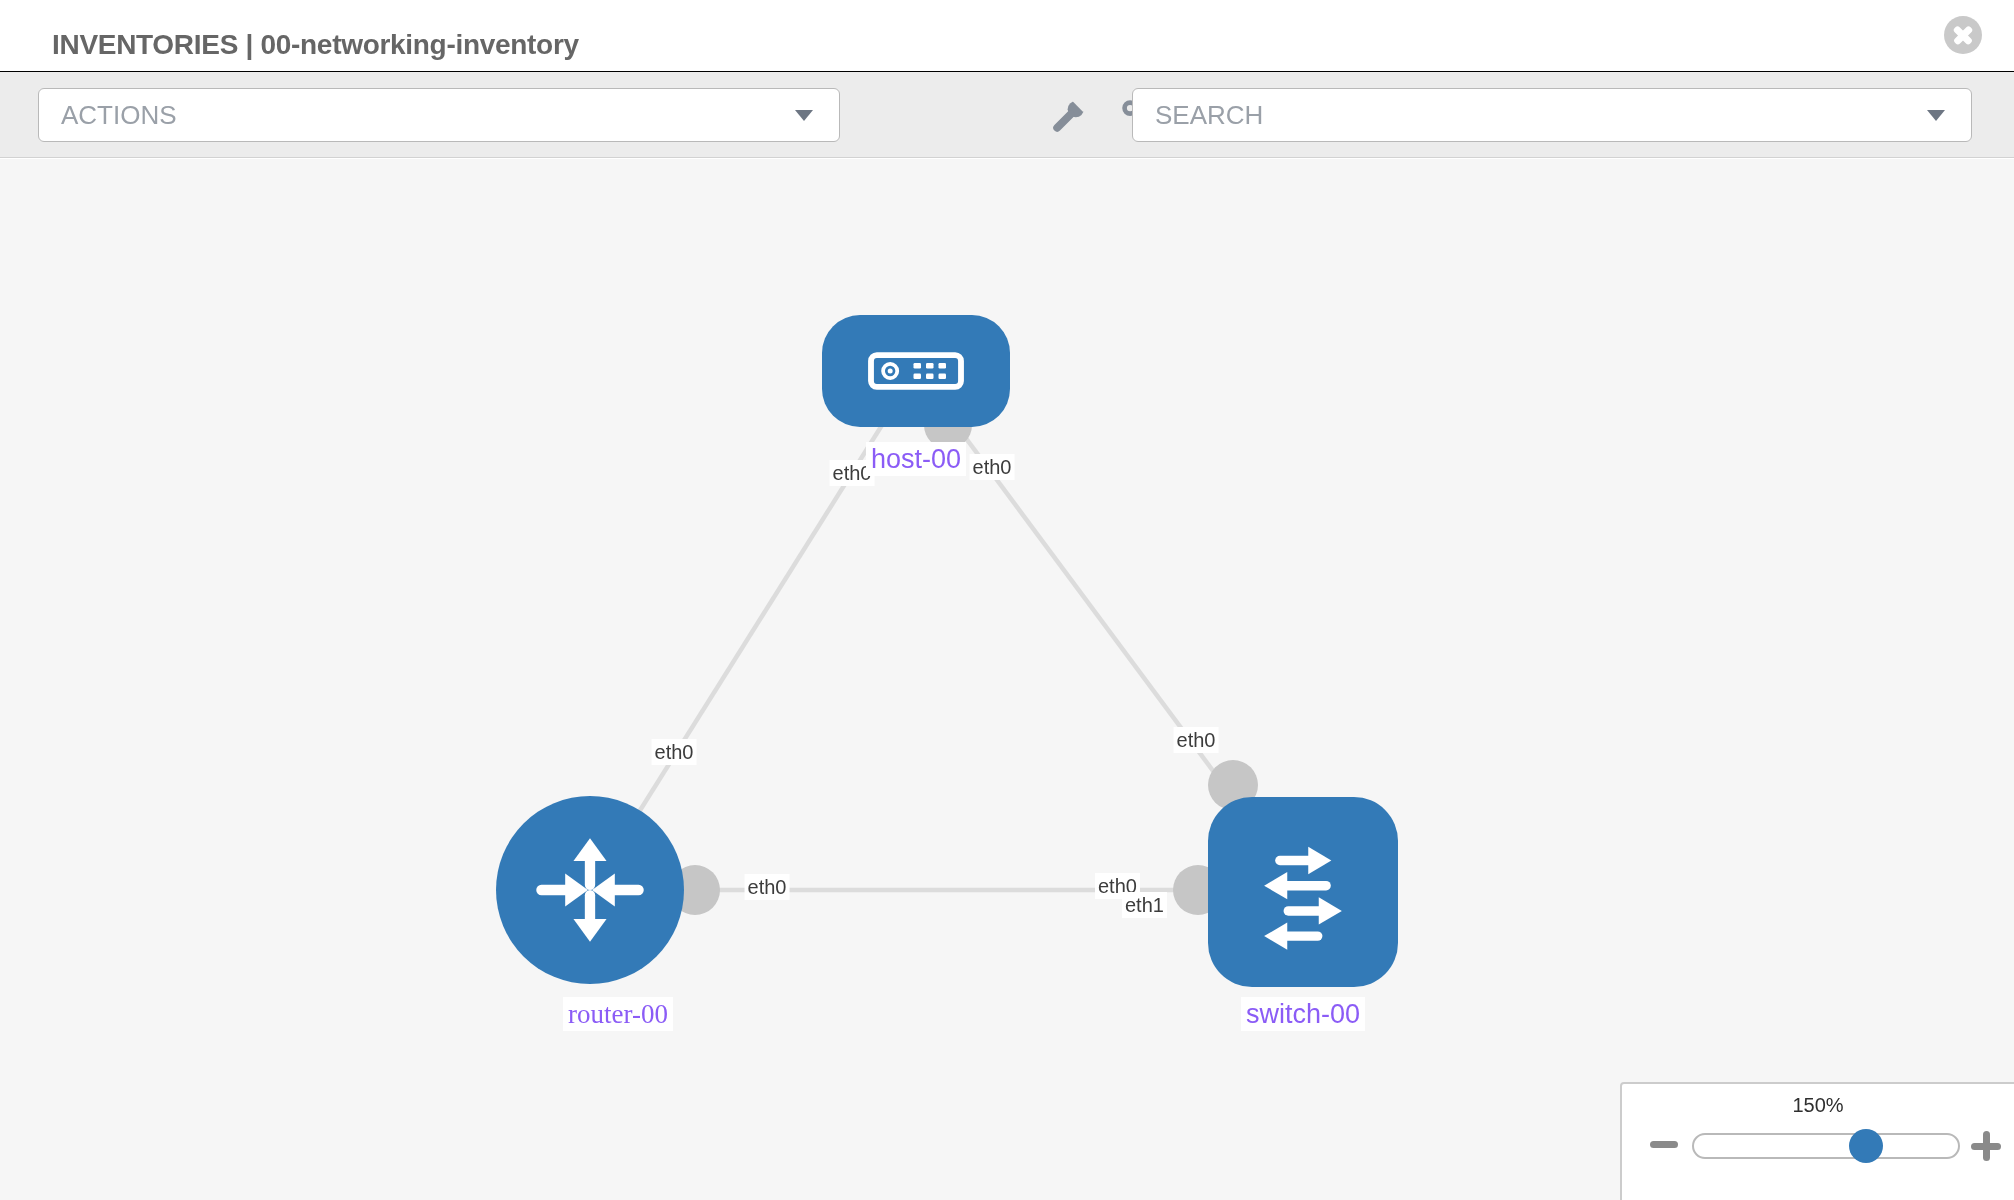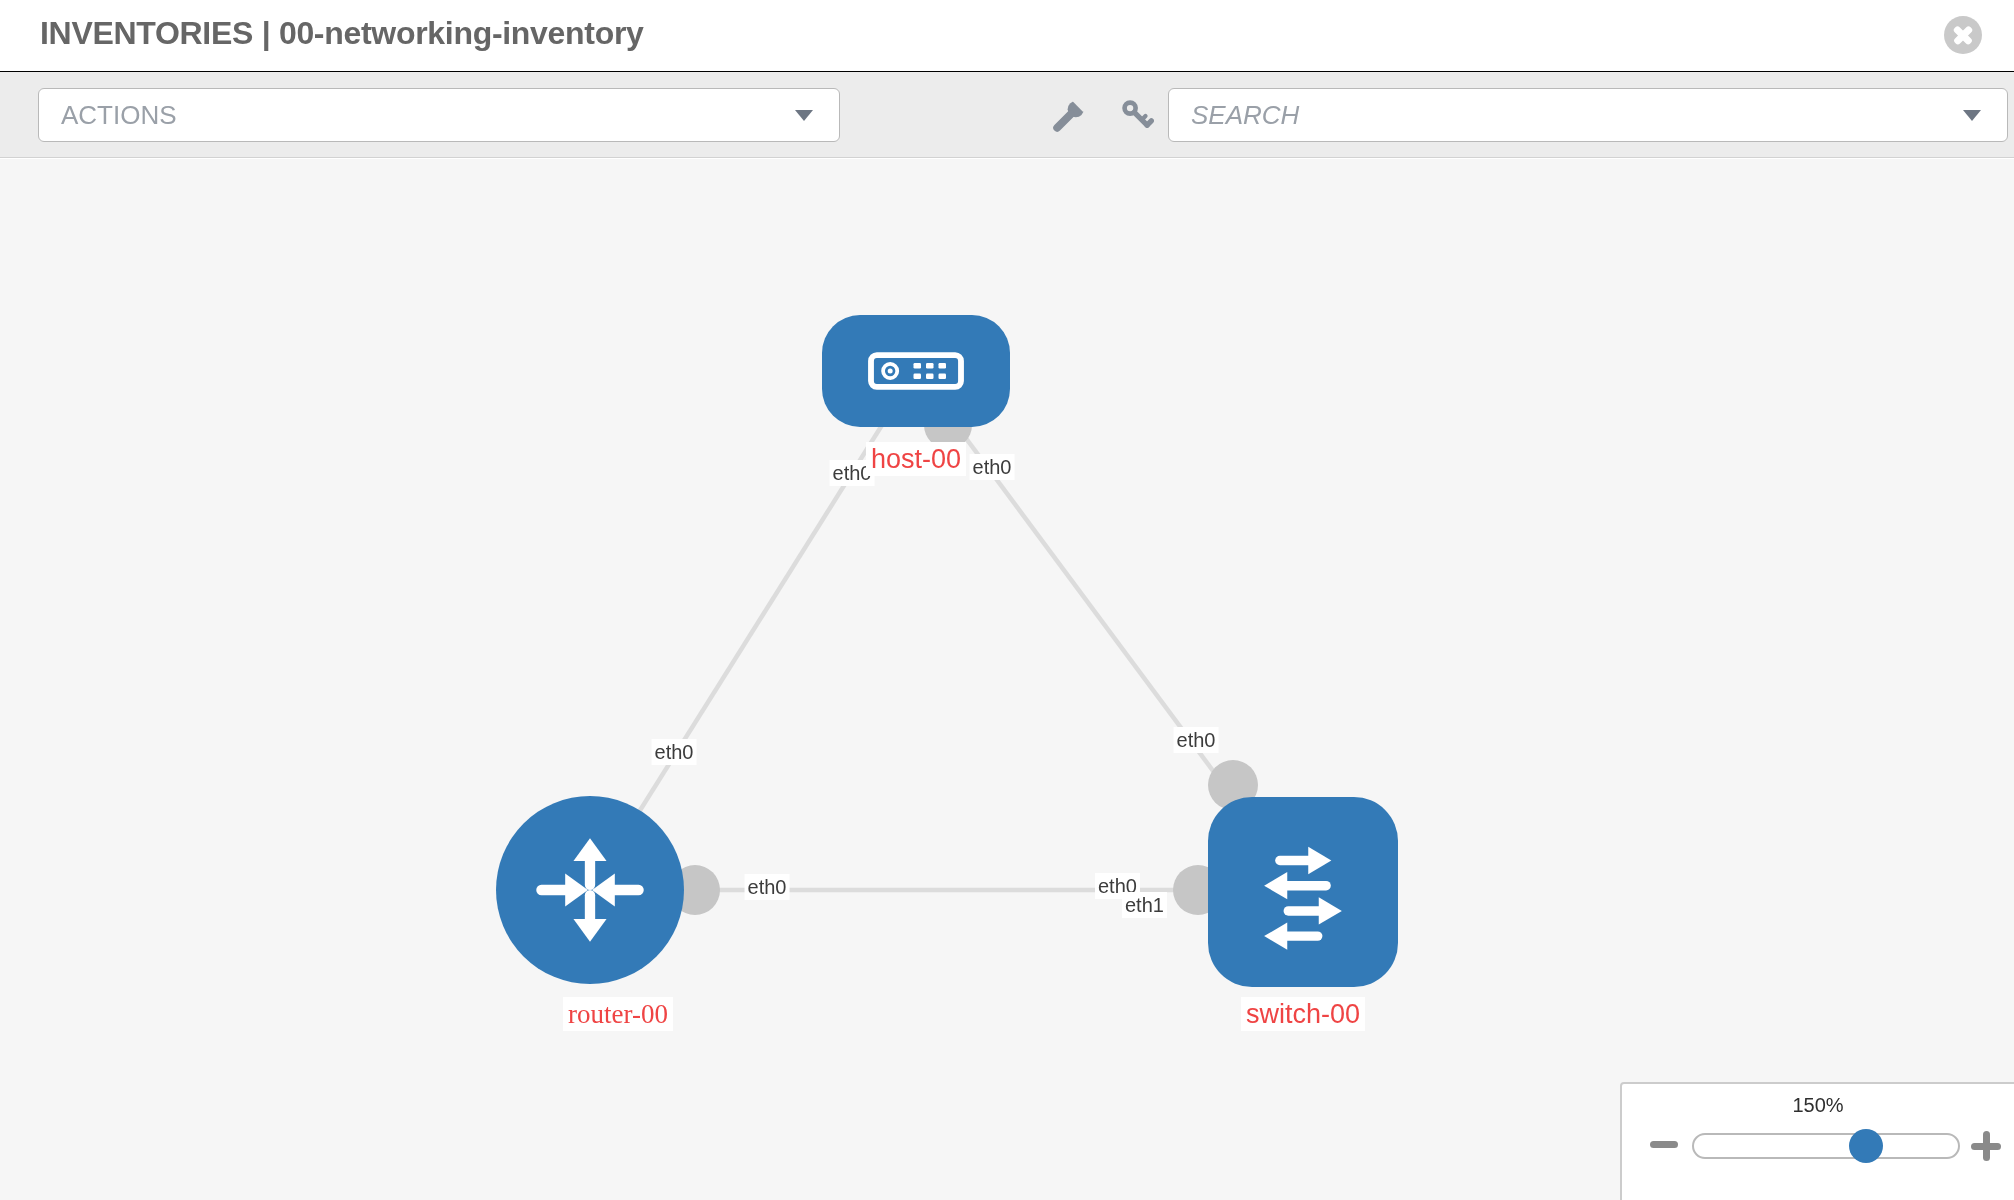--- a/index.html
+++ b/index.html
@@ -6,22 +6,22 @@
   body {
     width:2014px; height:1200px; overflow:hidden;
     font-family:"Liberation Sans","DejaVu Sans",sans-serif;
     background:#fff;
   }
   .app { position:relative; width:2014px; height:1200px; }
 
   
   .titlebar { position:absolute; left:0; top:0; width:100%; height:71px; background:#fff; }
   .page-title {
-    position:absolute; left:40px; top:0; margin:0;
-    line-height:66px; font-size:32px; font-weight:700; color:#666;
+    position:absolute; left:40px; top:0; margin:12px;
+    line-height:66px; font-size:28px; font-weight:700; color:#666;
     letter-spacing:-0.3px;
   }
   .close-btn {
     position:absolute; right:32px; top:16px; width:38px; height:38px;
     border-radius:50%; background:#c9c9c9; cursor:pointer;
   }
   .close-btn .bar {
     position:absolute; left:8px; top:16px; width:22px; height:6.5px;
     background:#fff; border-radius:3px;
   }
@@ -42,40 +42,40 @@
   .select .lbl {
     position:absolute; left:22px; top:0; line-height:52px;
     font-size:26px; color:#9aa0a8;
   }
   .caret {
     position:absolute; right:26px; top:21px; width:0; height:0;
     border-left:9px solid transparent; border-right:9px solid transparent;
     border-top:11px solid #6d7683;
   }
   .select.actions { left:38px;  width:802px; }
-  .select.search  { left:1168px; width:840px;font-style:italic; }
+  .select.search  { left:1132px; width:840px; }
   .tool-icon { position:absolute; top:26px; cursor:pointer; }
   .tool-icon.wrench { left:1051px; }
   .tool-icon.key    { left:1120px; }
 
   
   .canvas {
     position:absolute; left:0; top:159px; width:2014px; height:1041px;
     background:#f6f6f6; overflow:hidden;
   }
   svg.links { position:absolute; left:0; top:0; }
 
   .node { position:absolute; background:#337ab7; display:flex; align-items:center; justify-content:center; cursor:pointer; }
   .node.host   { left:822px;  top:156px; width:188px; height:112px; border-radius:38px; }
   .node.router { left:496px;  top:637px; width:188px; height:188px; border-radius:50%; }
   .node.switch { left:1208px; top:638px; width:190px; height:190px; border-radius:44px; }
 
   .nlabel {
     position:absolute; transform:translateX(-50%);
-    background:#fff; color:#ef4444; font-size:27px; line-height:34px;
+    background:#fff; color:#8b5cf6; font-size:27px; line-height:34px;
     padding:0 5px; white-space:nowrap;
   }
   .nlabel.host   { left:916px;  top:283px; }
   .nlabel.router { left:618px;  top:838px;font-family:Liberation Serif, serif; }
   .nlabel.switch { left:1303px; top:838px; }
 
   .iflabel {
     position:absolute; transform:translate(-50%,-50%);
     background:#fff; color:#3c3c3c; font-size:20px; line-height:26px;
     padding:0 3px; white-space:nowrap;

